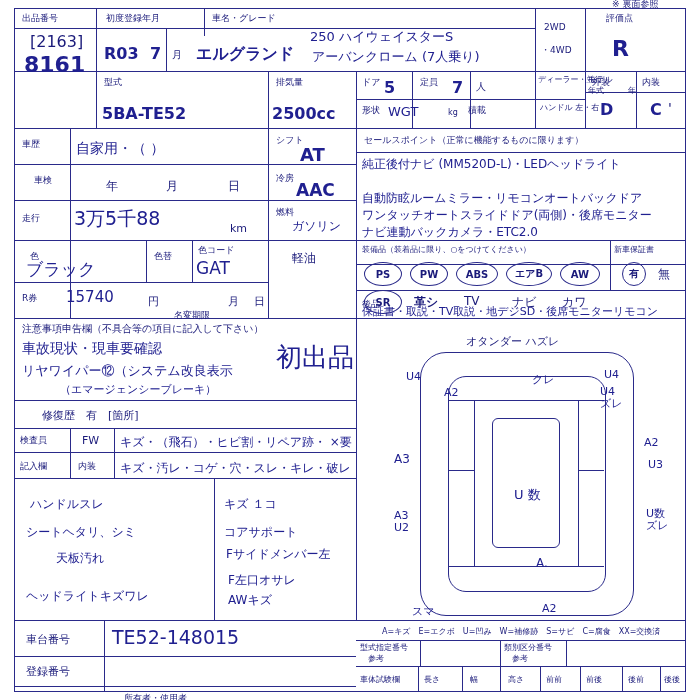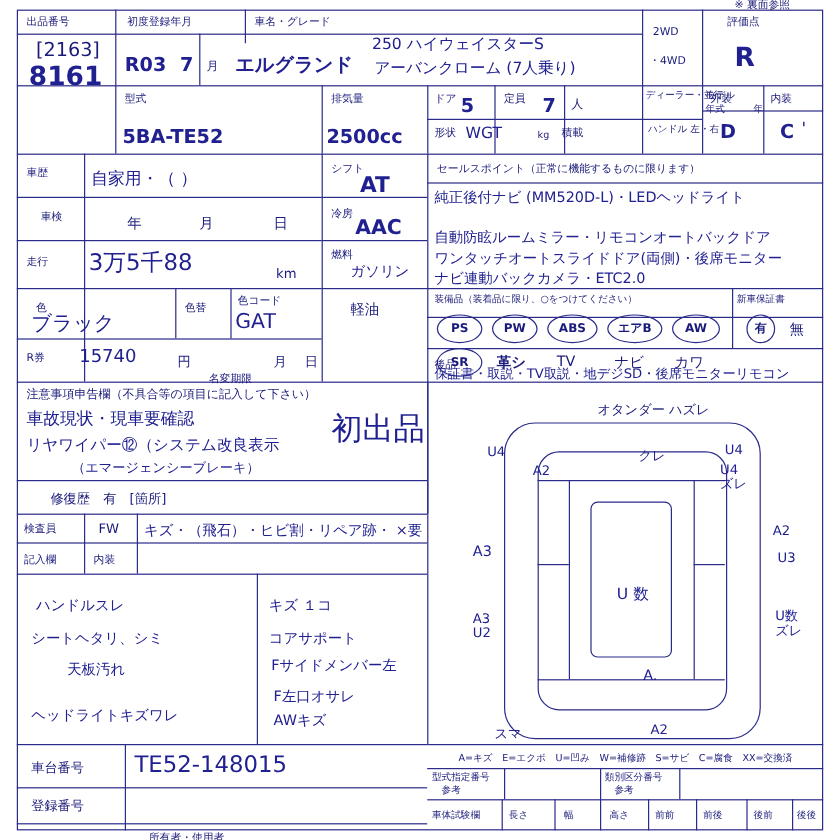--- a/index.html
+++ b/index.html
@@ -195,20 +195,21 @@
   <div class="hline" style="left:14px;top:452px;width:342px;"></div>
   <div class="hline" style="left:14px;top:478px;width:342px;"></div>
   <div class="vline" style="left:70px;top:428px;height:50px;"></div>
   <div class="vline" style="left:114px;top:428px;height:50px;"></div>
 
   <div class="lbl" style="left:20px;top:434px;">検査員</div>
   <div class="lbl" style="left:82px;top:434px;font-size:11px;">FW</div>
   <div class="hand" style="left:120px;top:434px;font-size:12px;">キズ・（飛石）・ヒビ割・リペア跡・ ×要</div>
   <div class="lbl" style="left:20px;top:460px;">記入欄</div>
   <div class="lbl" style="left:78px;top:460px;">内装</div>
+  <div class="hand" style="left:120px;top:460px;font-size:12px;">キズ・汚レ・コゲ・穴・スレ・キレ・破レ</div>
 
   <div class="hline" style="left:14px;top:620px;width:342px;"></div>
   <div class="vline" style="left:214px;top:478px;height:142px;"></div>
 
   <div class="hand" style="left:30px;top:496px;font-size:12px;">ハンドルスレ</div>
   <div class="hand" style="left:224px;top:496px;font-size:12px;">キズ １コ</div>
   <div class="hand" style="left:26px;top:524px;font-size:12px;">シートヘタリ、シミ</div>
   <div class="hand" style="left:224px;top:524px;font-size:12px;">コアサポート</div>
   <div class="hand" style="left:56px;top:550px;font-size:12px;">天板汚れ</div>
   <div class="hand" style="left:226px;top:546px;font-size:12px;">Fサイドメンバー左</div>
@@ -226,21 +227,21 @@
   <div class="hline" style="left:448px;top:400px;width:156px;"></div>
   <div class="hline" style="left:448px;top:566px;width:156px;"></div>
 
   <div class="vline" style="left:474px;top:400px;height:166px;"></div>
   <div class="vline" style="left:578px;top:400px;height:166px;"></div>
   <div class="hline" style="left:448px;top:470px;width:26px;"></div>
   <div class="hline" style="left:578px;top:470px;width:26px;"></div>
 
   <div class="bx" style="left:492px;top:418px;width:68px;height:130px;border-radius:6px;"></div>
 
-  <div class="lbl" style="left:466px;top:334px;font-size:11px;margin-left:32px;">オタンダー ハズレ</div>
+  <div class="lbl" style="left:466px;top:334px;font-size:11px;">オタンダー ハズレ</div>
 
   <div class="hand diagrow" style="left:532px;top:372px;font-size:11px;">クレ</div>
   <div class="hand diagrow" style="left:604px;top:368px;font-size:11px;">U4</div>
   <div class="hand diagrow" style="left:444px;top:386px;font-size:11px;">A2</div>
   <div class="hand diagrow" style="left:600px;top:386px;font-size:11px;line-height:12px;">U4<br>ズレ</div>
   <div class="hand diagrow" style="left:394px;top:452px;font-size:12px;">A3</div>
   <div class="hand diagrow" style="left:644px;top:436px;font-size:11px;">A2</div>
   <div class="hand diagrow" style="left:648px;top:458px;font-size:11px;">U3</div>
   <div class="hand diagrow" style="left:514px;top:486px;font-size:13px;">U 数</div>
   <div class="hand diagrow" style="left:394px;top:510px;font-size:11px;line-height:12px;">A3<br>U2</div>

